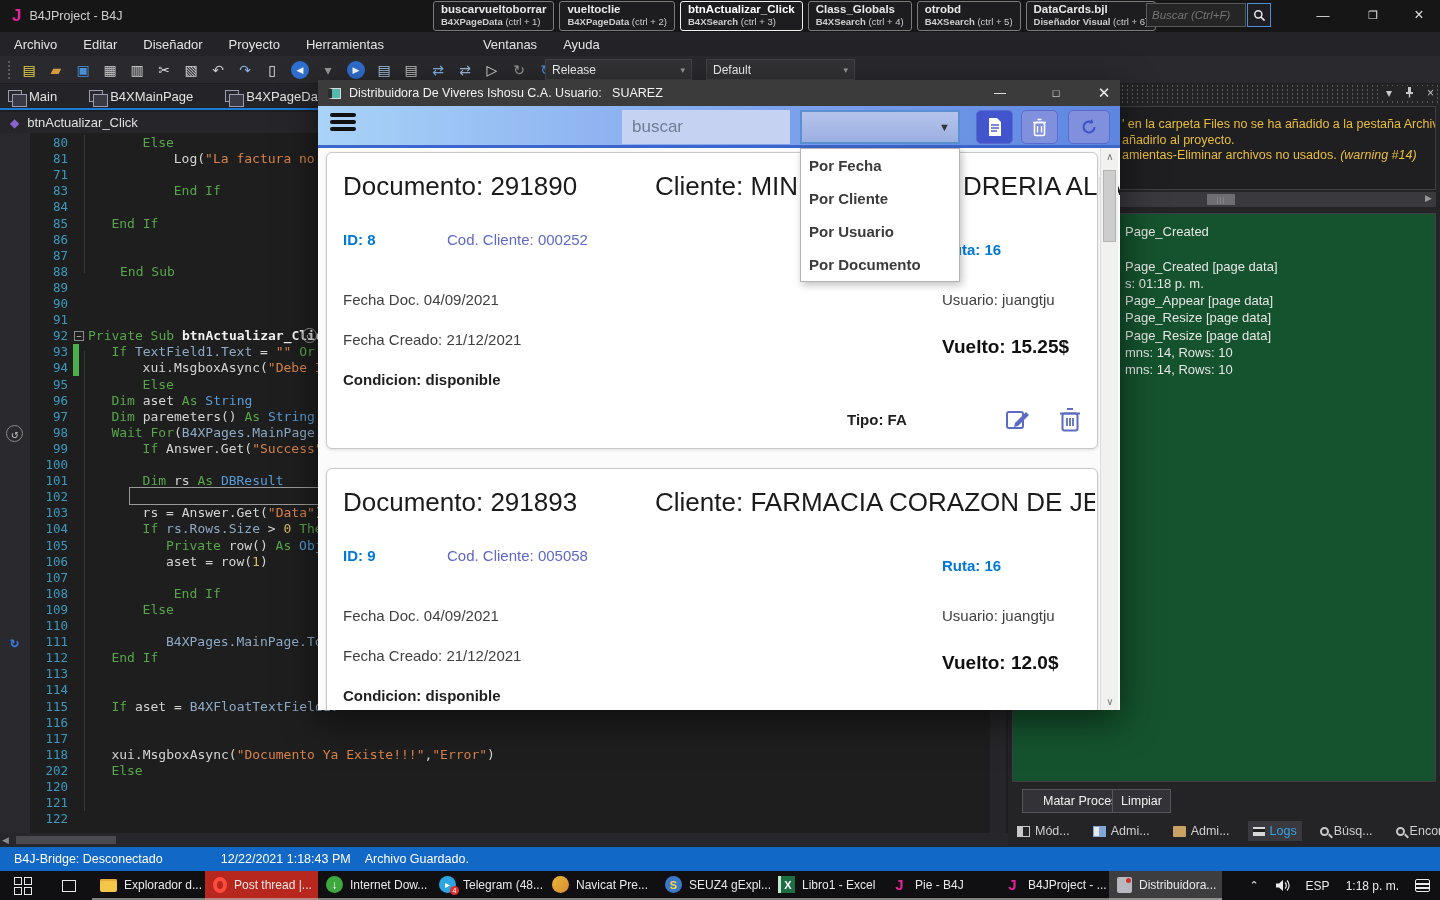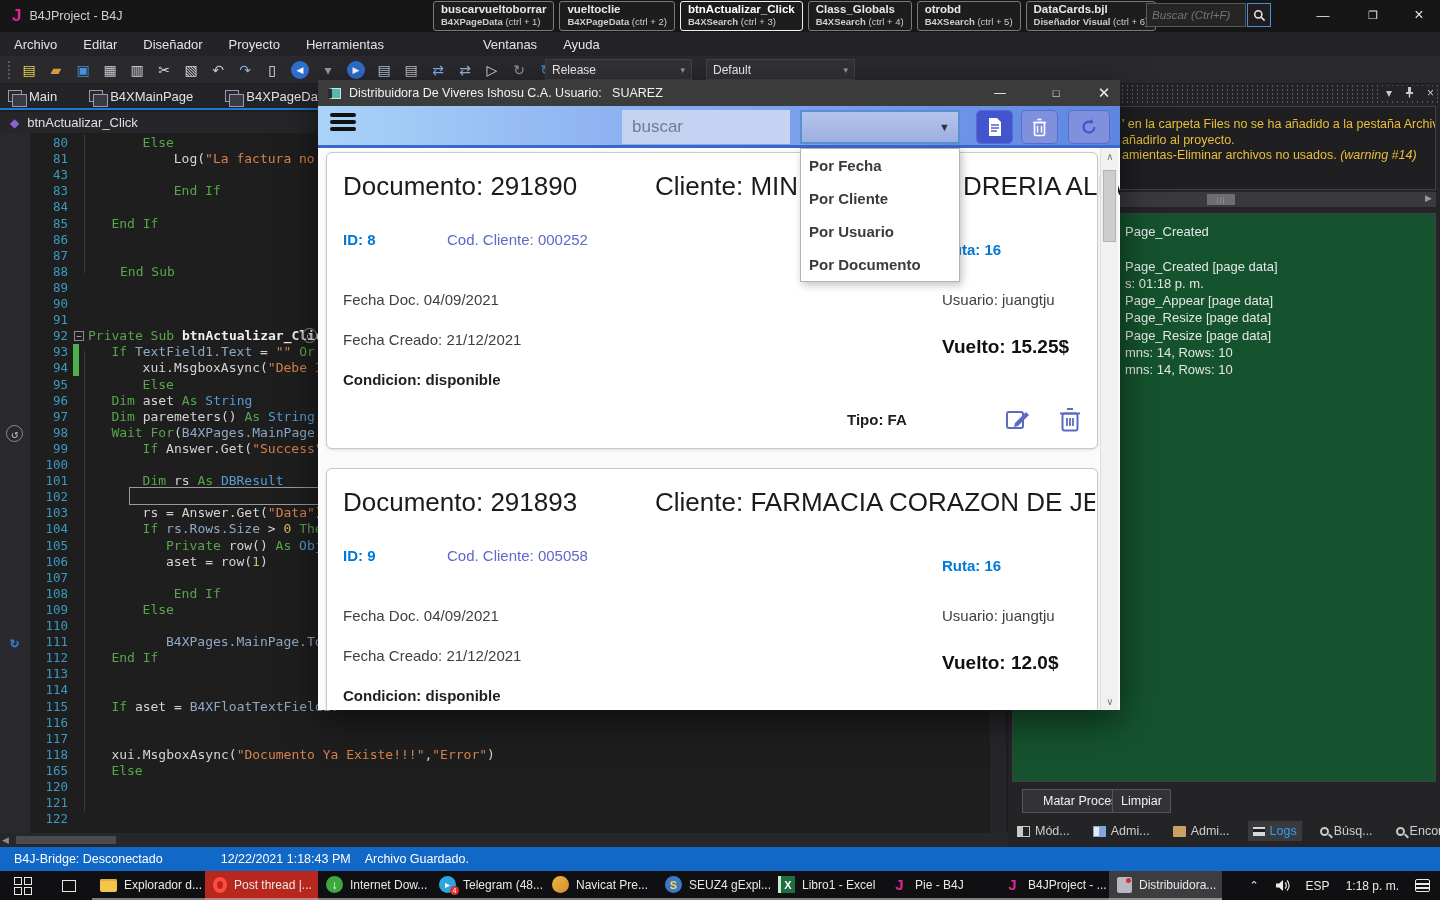--- a/index.html
+++ b/index.html
@@ -287,21 +287,21 @@
     <span class="cube">◆</span>
     <span class="nm">btnActualizar_Click</span>
   </div>
   <div class="abs" id="code">
     <div class="marginstrip"></div>
     <div class="guide" style="left:84px;top:2px;height:138px"></div>
     <div class="guide" style="left:84px;top:218px;height:460px"></div>
     <div id="code-lines">
         <div class="cl" style="top: 2px;"><span class="num">80</span><span class="txt" style="left: 142.6px;"><span class="tk-k">Else</span></span></div>
         <div class="cl" style="top: 18.1px;"><span class="num">81</span><span class="txt" style="left: 173.8px;"><span class="tk-i">Log(</span><span class="tk-s">"La factura no ex</span></span></div>
-        <div class="cl" style="top: 34.2px;"><span class="num">43</span><span class="txt" style="left: 88px;"></span></div>
+        <div class="cl" style="top: 34.2px;"><span class="num">71</span><span class="txt" style="left: 88px;"></span></div>
         <div class="cl" style="top: 50.3px;"><span class="num">83</span><span class="txt" style="left: 173.8px;"><span class="tk-k">End If</span></span></div>
         <div class="cl" style="top: 66.4px;"><span class="num">84</span><span class="txt" style="left: 88px;"></span></div>
         <div class="cl" style="top: 82.5px;"><span class="num">85</span><span class="txt" style="left: 111.4px;"><span class="tk-k">End If</span></span></div>
         <div class="cl" style="top: 98.6px;"><span class="num">86</span><span class="txt" style="left: 88px;"></span></div>
         <div class="cl" style="top: 114.7px;"><span class="num">87</span><span class="txt" style="left: 88px;"></span></div>
         <div class="cl" style="top: 130.8px;"><span class="num">88</span><span class="txt" style="left: 88px; margin-left: 32px;"><span class="tk-k">End Sub</span></span></div>
         <div class="cl" style="top: 146.9px;"><span class="num">89</span><span class="txt" style="left: 88px;"></span></div>
         <div class="cl" style="top: 163px;"><span class="num">90</span><span class="txt" style="left: 88px;"></span></div>
         <div class="cl" style="top: 179.1px;"><span class="num">91</span><span class="txt" style="left: 88px;"></span></div>
         <div class="cl" style="top: 195.2px;"><span class="num">92</span><span class="fold" style="top: 3px;">−</span><span class="txt" style="left: 88px;"><span class="tk-k">Private Sub </span><span class="tk-b">btnActualizar_Click</span></span></div>
@@ -324,21 +324,21 @@
         <div class="cl" style="top: 468.9px;"><span class="num">109</span><span class="txt" style="left: 142.6px;"><span class="tk-k">Else</span></span></div>
         <div class="cl" style="top: 485px;"><span class="num">110</span><span class="txt" style="left: 88px;"></span></div>
         <div class="cl" style="top: 501.1px;"><span class="num">111</span><span class="txt" style="left: 166px;"><span class="tk-m">B4XPages.MainPage.Toa</span></span></div>
         <div class="cl" style="top: 517.2px;"><span class="num">112</span><span class="txt" style="left: 111.4px;"><span class="tk-k">End If</span></span></div>
         <div class="cl" style="top: 533.3px;"><span class="num">113</span><span class="txt" style="left: 88px;"></span></div>
         <div class="cl" style="top: 549.4px;"><span class="num">114</span><span class="txt" style="left: 88px;"></span></div>
         <div class="cl" style="top: 565.5px;"><span class="num">115</span><span class="txt" style="left: 111.4px;"><span class="tk-k">If </span><span class="tk-i">aset = </span><span class="tk-m">B4XFloatTextField1.</span></span></div>
         <div class="cl" style="top: 581.6px;"><span class="num">116</span><span class="txt" style="left: 88px;"></span></div>
         <div class="cl" style="top: 597.7px;"><span class="num">117</span><span class="txt" style="left: 88px;"></span></div>
         <div class="cl" style="top: 613.8px;"><span class="num">118</span><span class="txt" style="left: 111.4px;"><span class="tk-i">xui.MsgboxAsync(</span><span class="tk-s">"Documento Ya Existe!!!"</span><span class="tk-i">,</span><span class="tk-s">"Error"</span><span class="tk-i">)</span></span></div>
-        <div class="cl" style="top: 629.9px;"><span class="num">165</span><span class="txt" style="left: 111.4px;"><span class="tk-k">Else</span></span></div>
+        <div class="cl" style="top: 629.9px;"><span class="num">202</span><span class="txt" style="left: 111.4px;"><span class="tk-k">Else</span></span></div>
         <div class="cl" style="top: 646px;"><span class="num">120</span><span class="txt" style="left: 88px;"></span></div>
         <div class="cl" style="top: 662.1px;"><span class="num">121</span><span class="txt" style="left: 88px;"></span></div>
         <div class="cl" style="top: 678.2px;"><span class="num">122</span><span class="txt" style="left: 88px;"></span></div>
       </div>
     <div class="abs" id="selbox94"></div>
   <span id="endicon92" style="top: 195.2px;">↺</span>
       <span class="mgicon gray" style="top: 291.8px;">↺</span>
       <span class="mgicon blue" style="top: 501.1px;">↻</span>
     </div>
   <div class="abs" id="code-hscroll">

